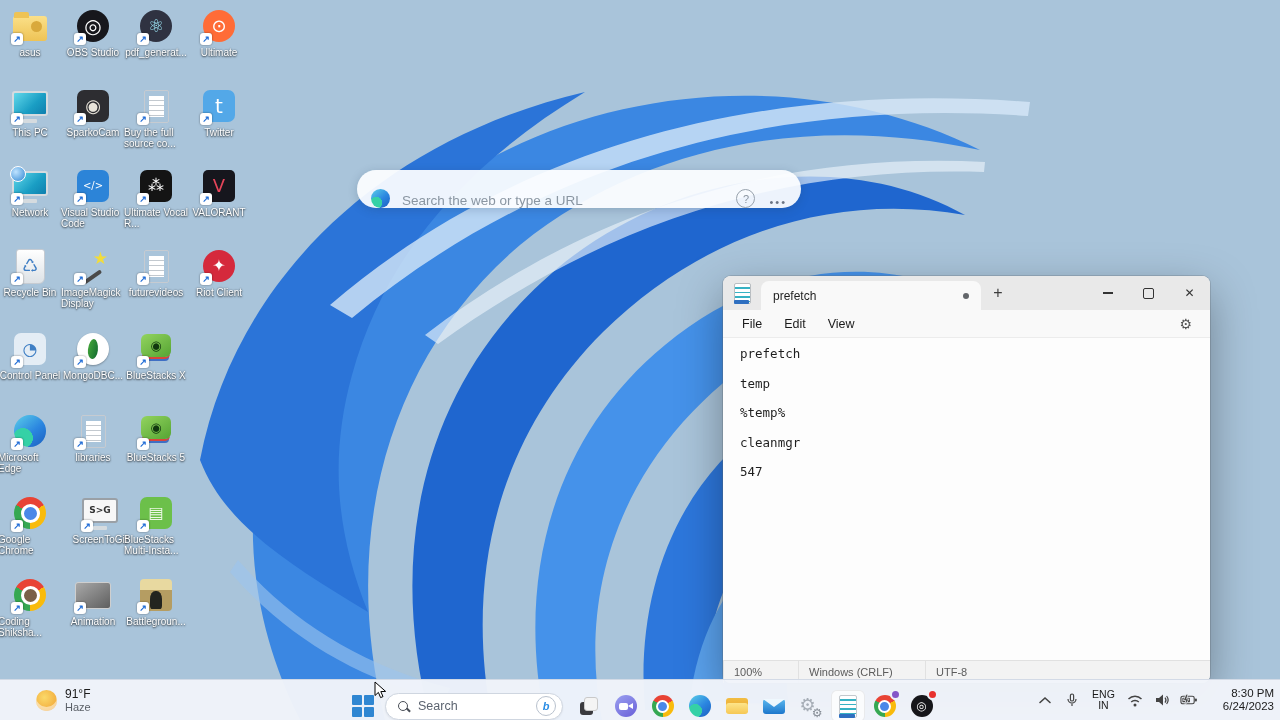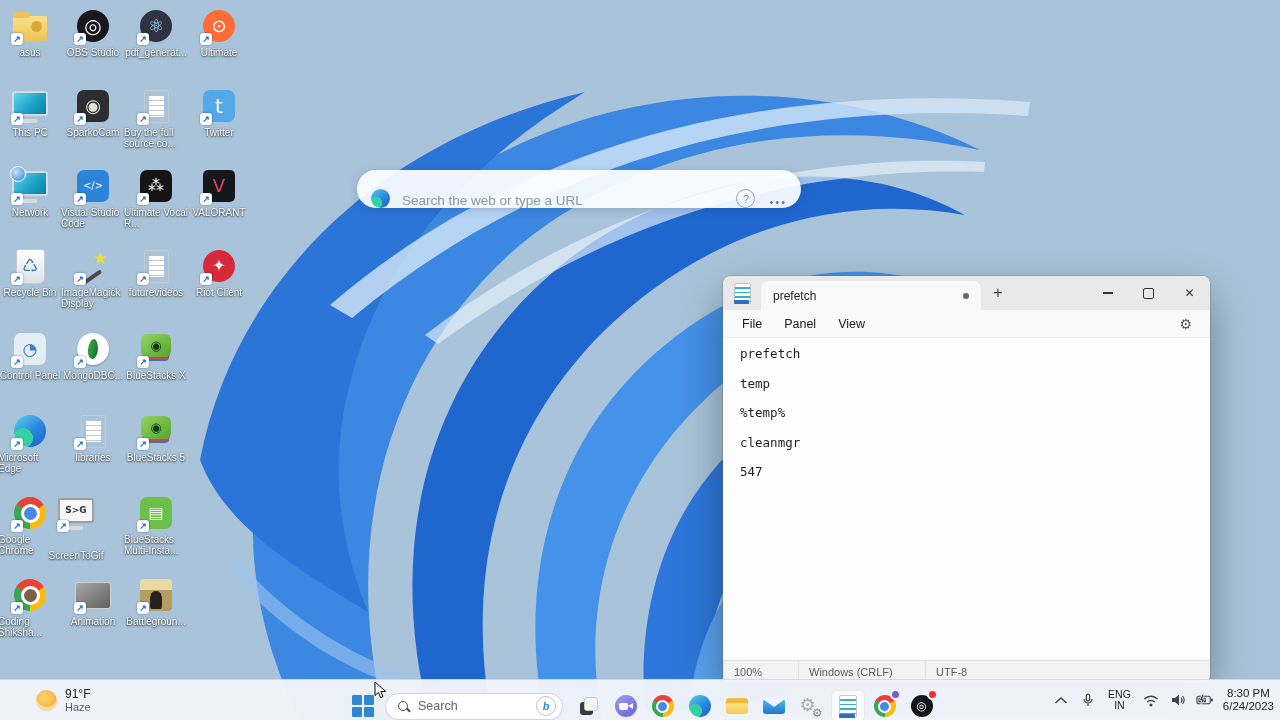--- a/index.html
+++ b/index.html
@@ -135,21 +135,21 @@
   .tb-gears .box::before{content:"\2699";position:absolute;left:1px;top:0;font-size:18px;color:#a6adb6;line-height:22px}
   .tb-gears .box::after{content:"\2699";position:absolute;right:0;bottom:-1px;font-size:12px;color:#868d96;line-height:12px}
   .tb-notepad .pad{width:16px;height:21px;position:relative;background:repeating-linear-gradient(180deg,#fff 0 3px,#37b2c4 3px 4.6px);
       border:1px solid #c3c8cc;border-radius:2px}
   .tb-notepad .pad::after{content:"";position:absolute;left:-1px;bottom:-1px;width:16px;height:3.5px;background:#2e6fc0;border-radius:1px}
   .tb-obs .box::before{content:"";position:absolute;inset:1px;border-radius:50%;background:#16161a}
   .tb-obs .obsg{position:relative;color:#fff;font-size:12px;line-height:1}
   .tray{position:absolute;right:6px;top:0;height:40px;display:flex;align-items:center;gap:9px}
   .trayico{display:flex;align-items:center;justify-content:center;width:18px;height:24px}
   .lang{font-size:10.5px;line-height:11.5px;color:#1b1b1b;text-align:center;margin:0 2px}
-  .clock{font-size:11.5px;line-height:13px;color:#1b1b1b;text-align:center;margin-left:0}
+  .clock{font-size:11.5px;line-height:13px;color:#1b1b1b;text-align:right;margin-left:16px}
 
   .cursor{position:absolute;left:374px;top:681px;z-index:50}
 </style>
 </head>
 <body>
 
 <svg class="bloom" viewBox="0 0 1280 720" aria-hidden="true">
   <path d="M300 720 C200 520 260 300 470 170 C620 80 820 70 980 150 C820 115 650 140 520 245 C385 360 340 540 385 720 Z" fill="#3b87e2"></path>
   <path d="M200 460 C235 280 380 140 585 92 C465 165 385 255 352 375 C330 455 335 530 368 612 C290 565 225 525 200 460 Z" fill="#2b74d8"></path>
   <path d="M430 720 C385 545 425 375 565 262 C685 168 850 150 965 215 C835 192 705 232 603 332 C495 440 465 580 492 720 Z" fill="#1f66cf"></path>
@@ -362,21 +362,21 @@
   </div>
     <div class="di k-chrome" style="left: -2px; top: 495px;">
     <div class="ic">
       <div class="base">
           <span class="g"></span>
         </div>
       <span class="sc"></span>
     </div>
     <div class="lb">Google Chrome</div>
   </div>
-    <div class="di k-monitor-light" style="left: 44px; top: 495px; gap: 16px;">
+    <div class="di k-monitor-light" style="left: 68px; top: 495px;">
     <div class="ic">
       <div class="base">
           <span class="g" style="color: rgb(51, 51, 51); font-size: 9px;">S&gt;G</span>
         </div>
       <span class="sc"></span>
     </div>
     <div class="lb">ScreenToGif</div>
   </div>
     <div class="di k-rounded" style="left: 124px; top: 495px;">
     <div class="ic">
@@ -438,21 +438,21 @@
           <i></i>
         </div>
       <div class="wc wc-max">
           <i></i>
         </div>
       <div class="wc wc-close">✕</div>
     </div>
   </div>
   <div class="menubar">
     <span class="mi">File</span>
-    <span class="mi">Panel</span>
+    <span class="mi">Edit</span>
     <span class="mi">View</span>
     <span class="gear">⚙</span>
   </div>
   <div class="content">
     <pre>prefetch
 
 temp
 
 %temp%
 

